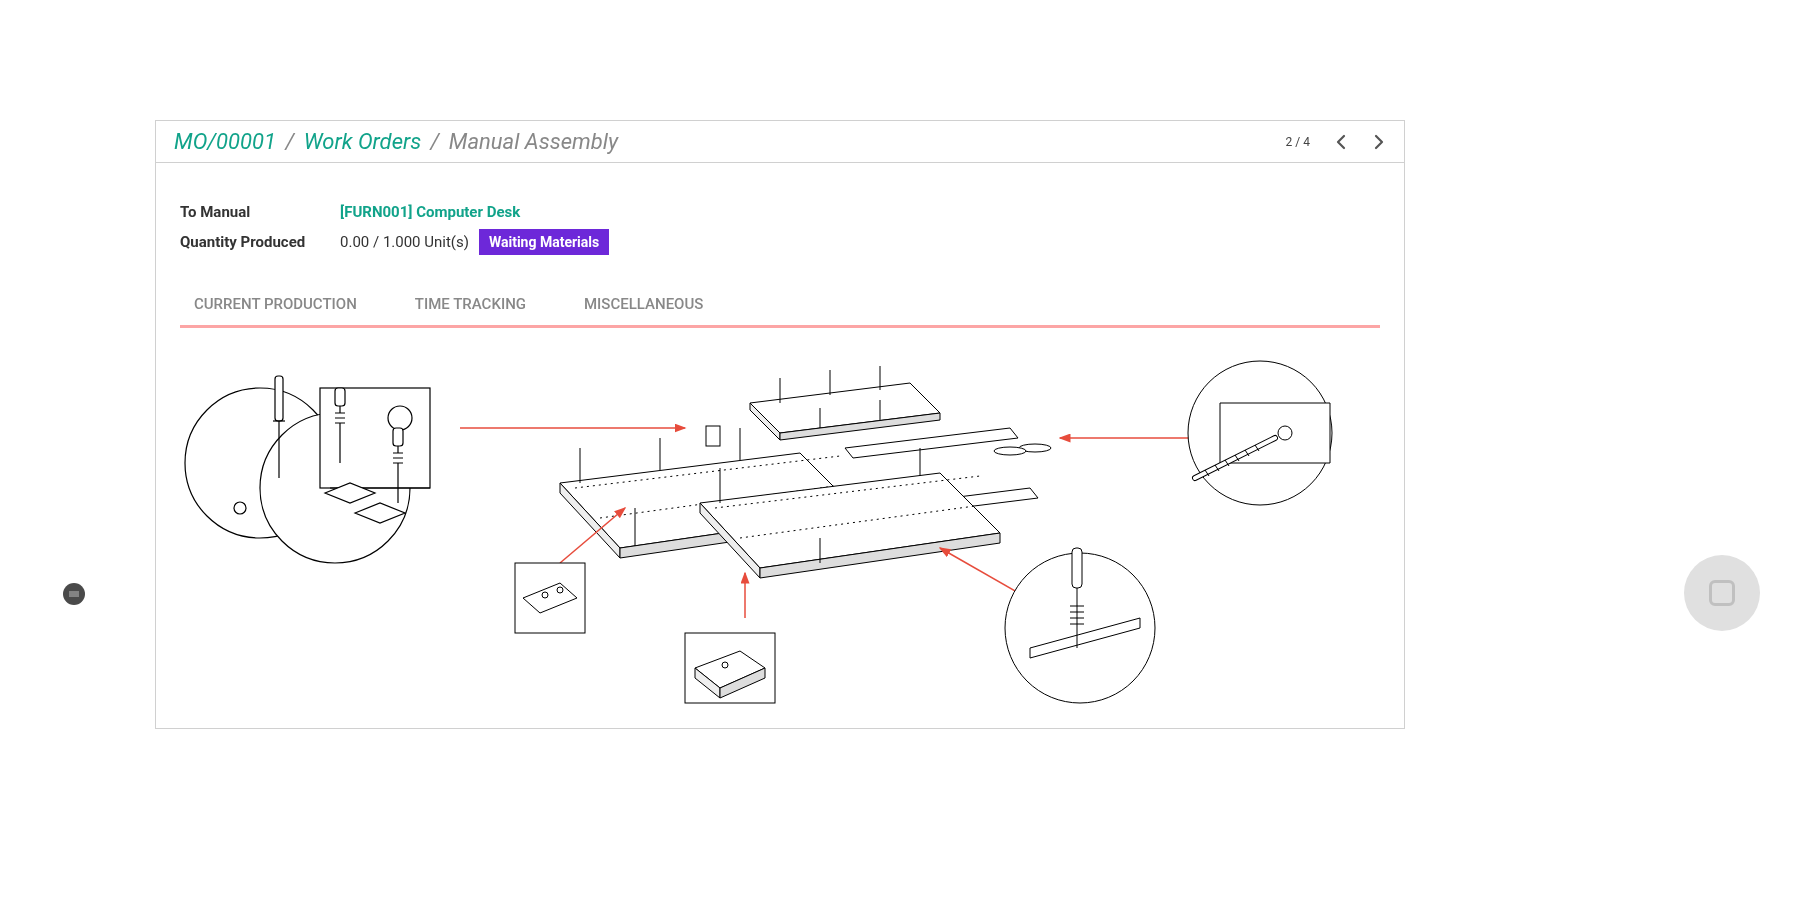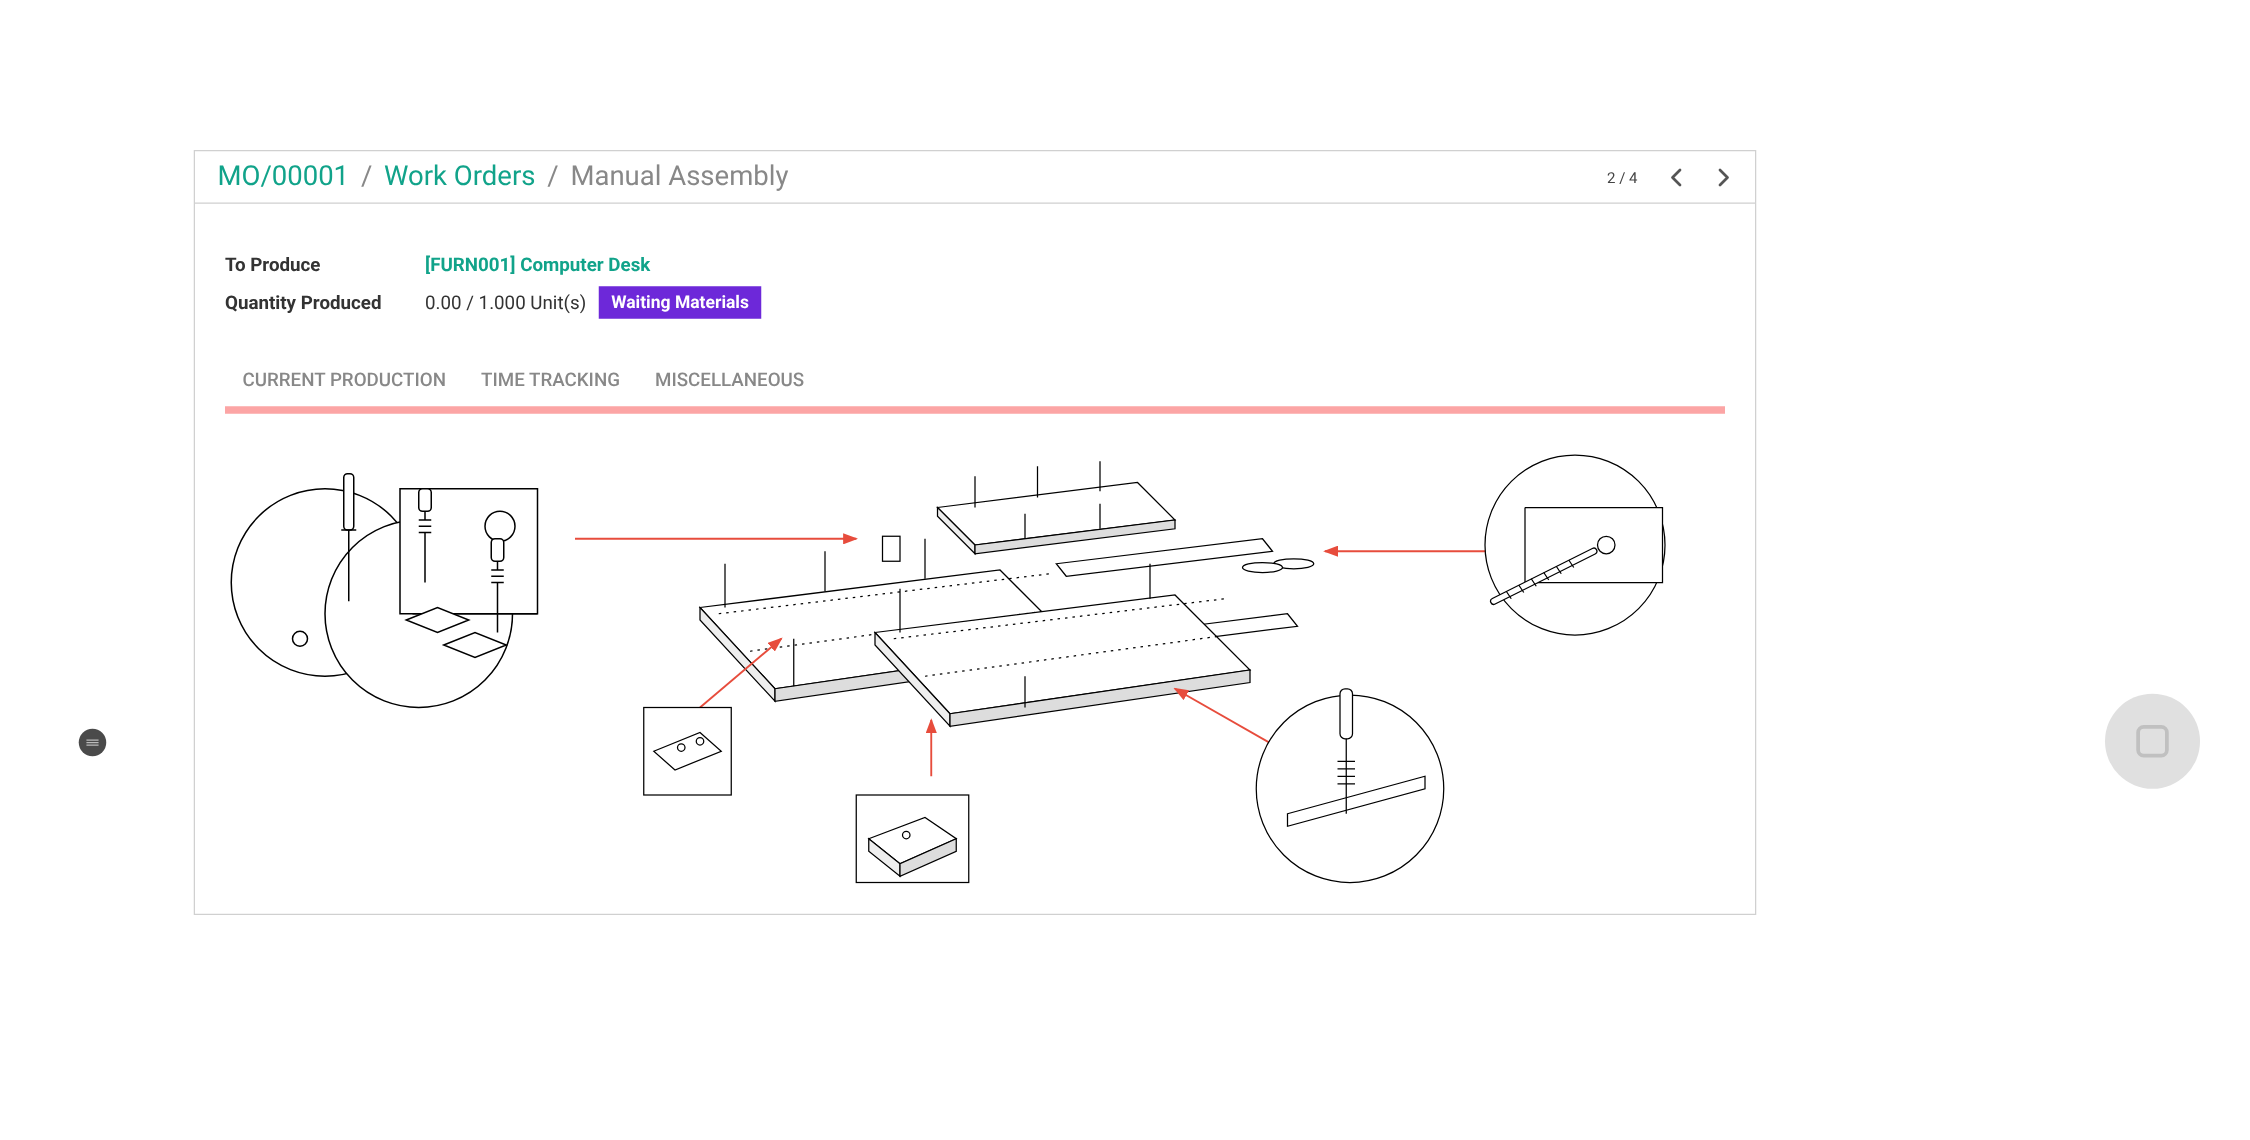--- a/index.html
+++ b/index.html
@@ -21,20 +21,21 @@
     .header {
       display: flex;
       justify-content: space-between;
       align-items: center;
       padding: 8px 18px;
       border-bottom: 1px solid #d0d0d0;
     }
     .breadcrumb {
       font-size: 22px;
       font-weight: 400;
+      font-style: italic;
     }
     .breadcrumb .link { color: #11a38a; }
     .breadcrumb .sep { color: #888; margin: 0 4px; }
     .breadcrumb .current { color: #888; }
     .pager {
       display: flex;
       align-items: center;
       gap: 24px;
       font-size: 12px;
       color: #444;
@@ -91,22 +92,23 @@
     .badge {
       background: #6d28d9;
       color: #fff;
       padding: 5px 10px;
       font-weight: 700;
       font-size: 14px;
       margin-left: 10px;
     }
     .tabs {
       display: flex;
-      border-bottom: 6px solid #fca5a5;
+      border-bottom: 3px solid #fca5a5;
       margin-top: 30px;
+      gap: 30px;
     }
     .tab {
       padding: 10px 14px;
       font-size: 15px;
       font-weight: 500;
       color: #888;
       cursor: pointer;
       border-bottom: 2px solid transparent;
     }
     .tab.active {
@@ -182,21 +184,21 @@
             <path d="M4 3 L10 9 L4 15" stroke="#555" stroke-width="2.2" fill="none" stroke-linecap="round" stroke-linejoin="round"></path>
           </svg>
       </span>
     </div>
   </div>
 
 
   <div class="content">
 
     <div class="info-row">
-      <div class="info-label">To Produce</div>
+      <div class="info-label">To Manual</div>
       <div class="info-value product-link">[FURN001] Computer Desk</div>
     </div>
 
     <div class="info-row">
       <div class="info-label">Quantity Produced</div>
       <div class="info-value">0.00  /  1.000  Unit(s)</div>
       <div class="badge">Waiting Materials</div>
     </div>
 
     <div class="tabs">

